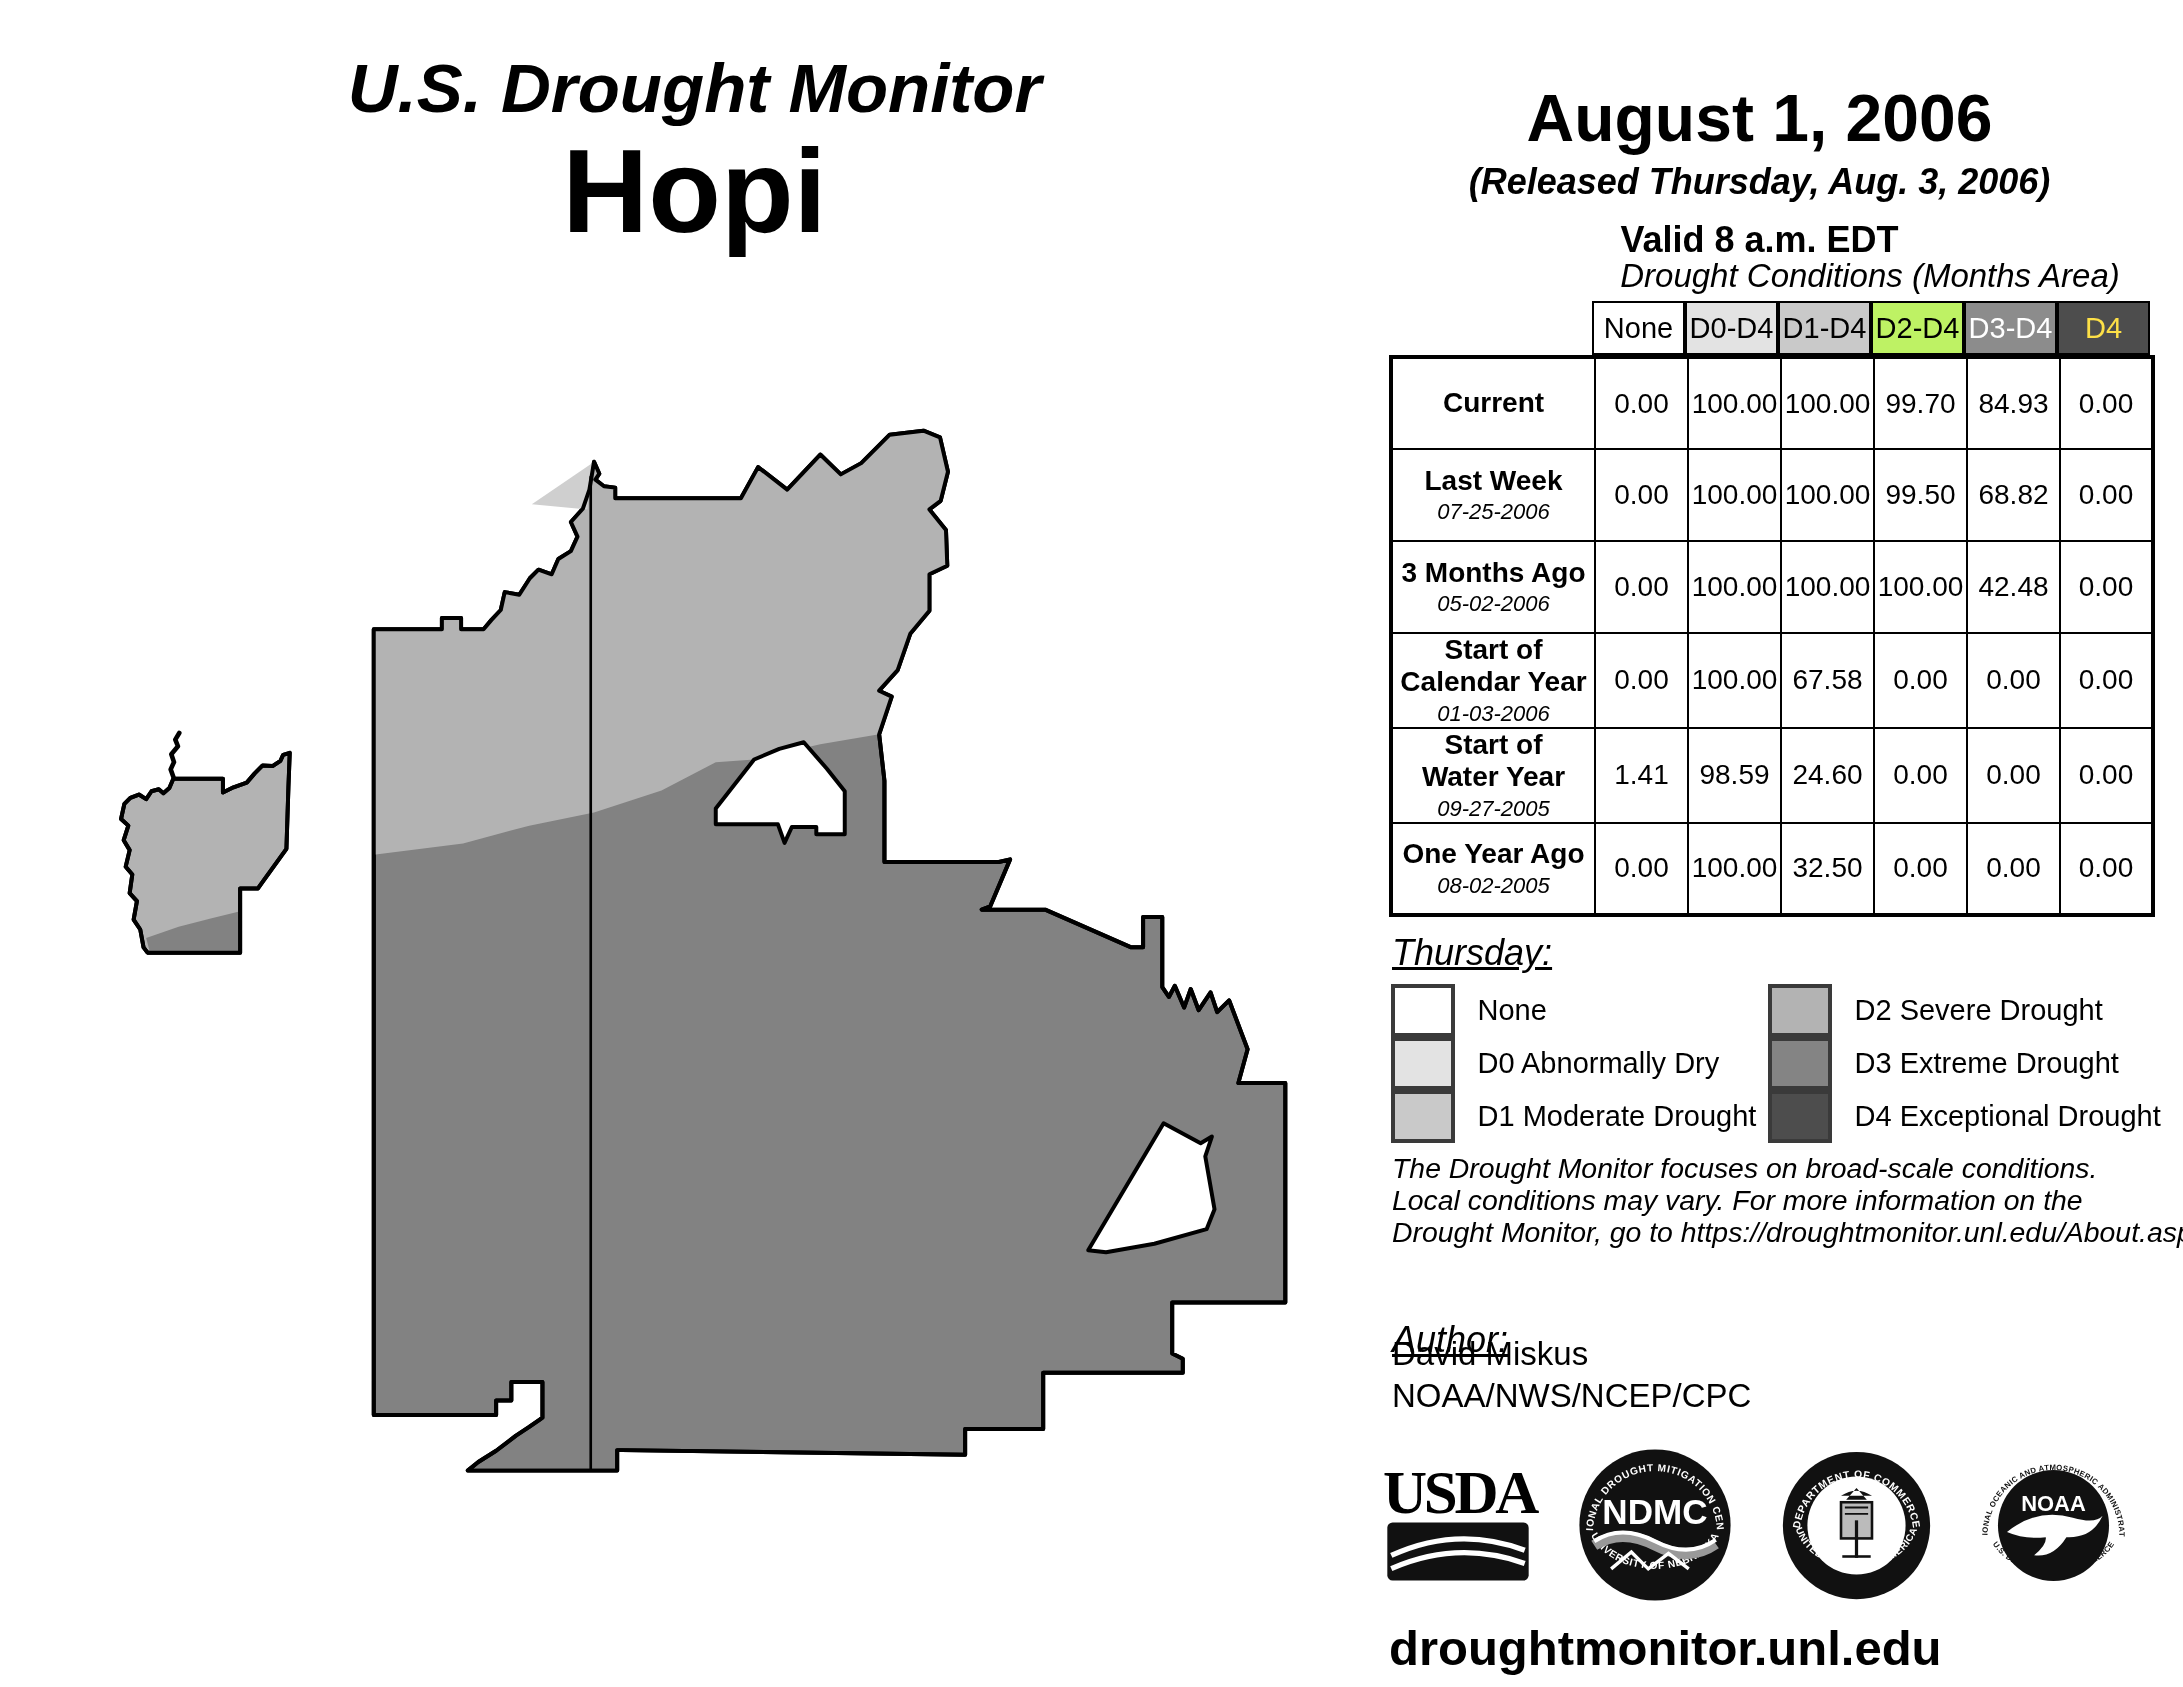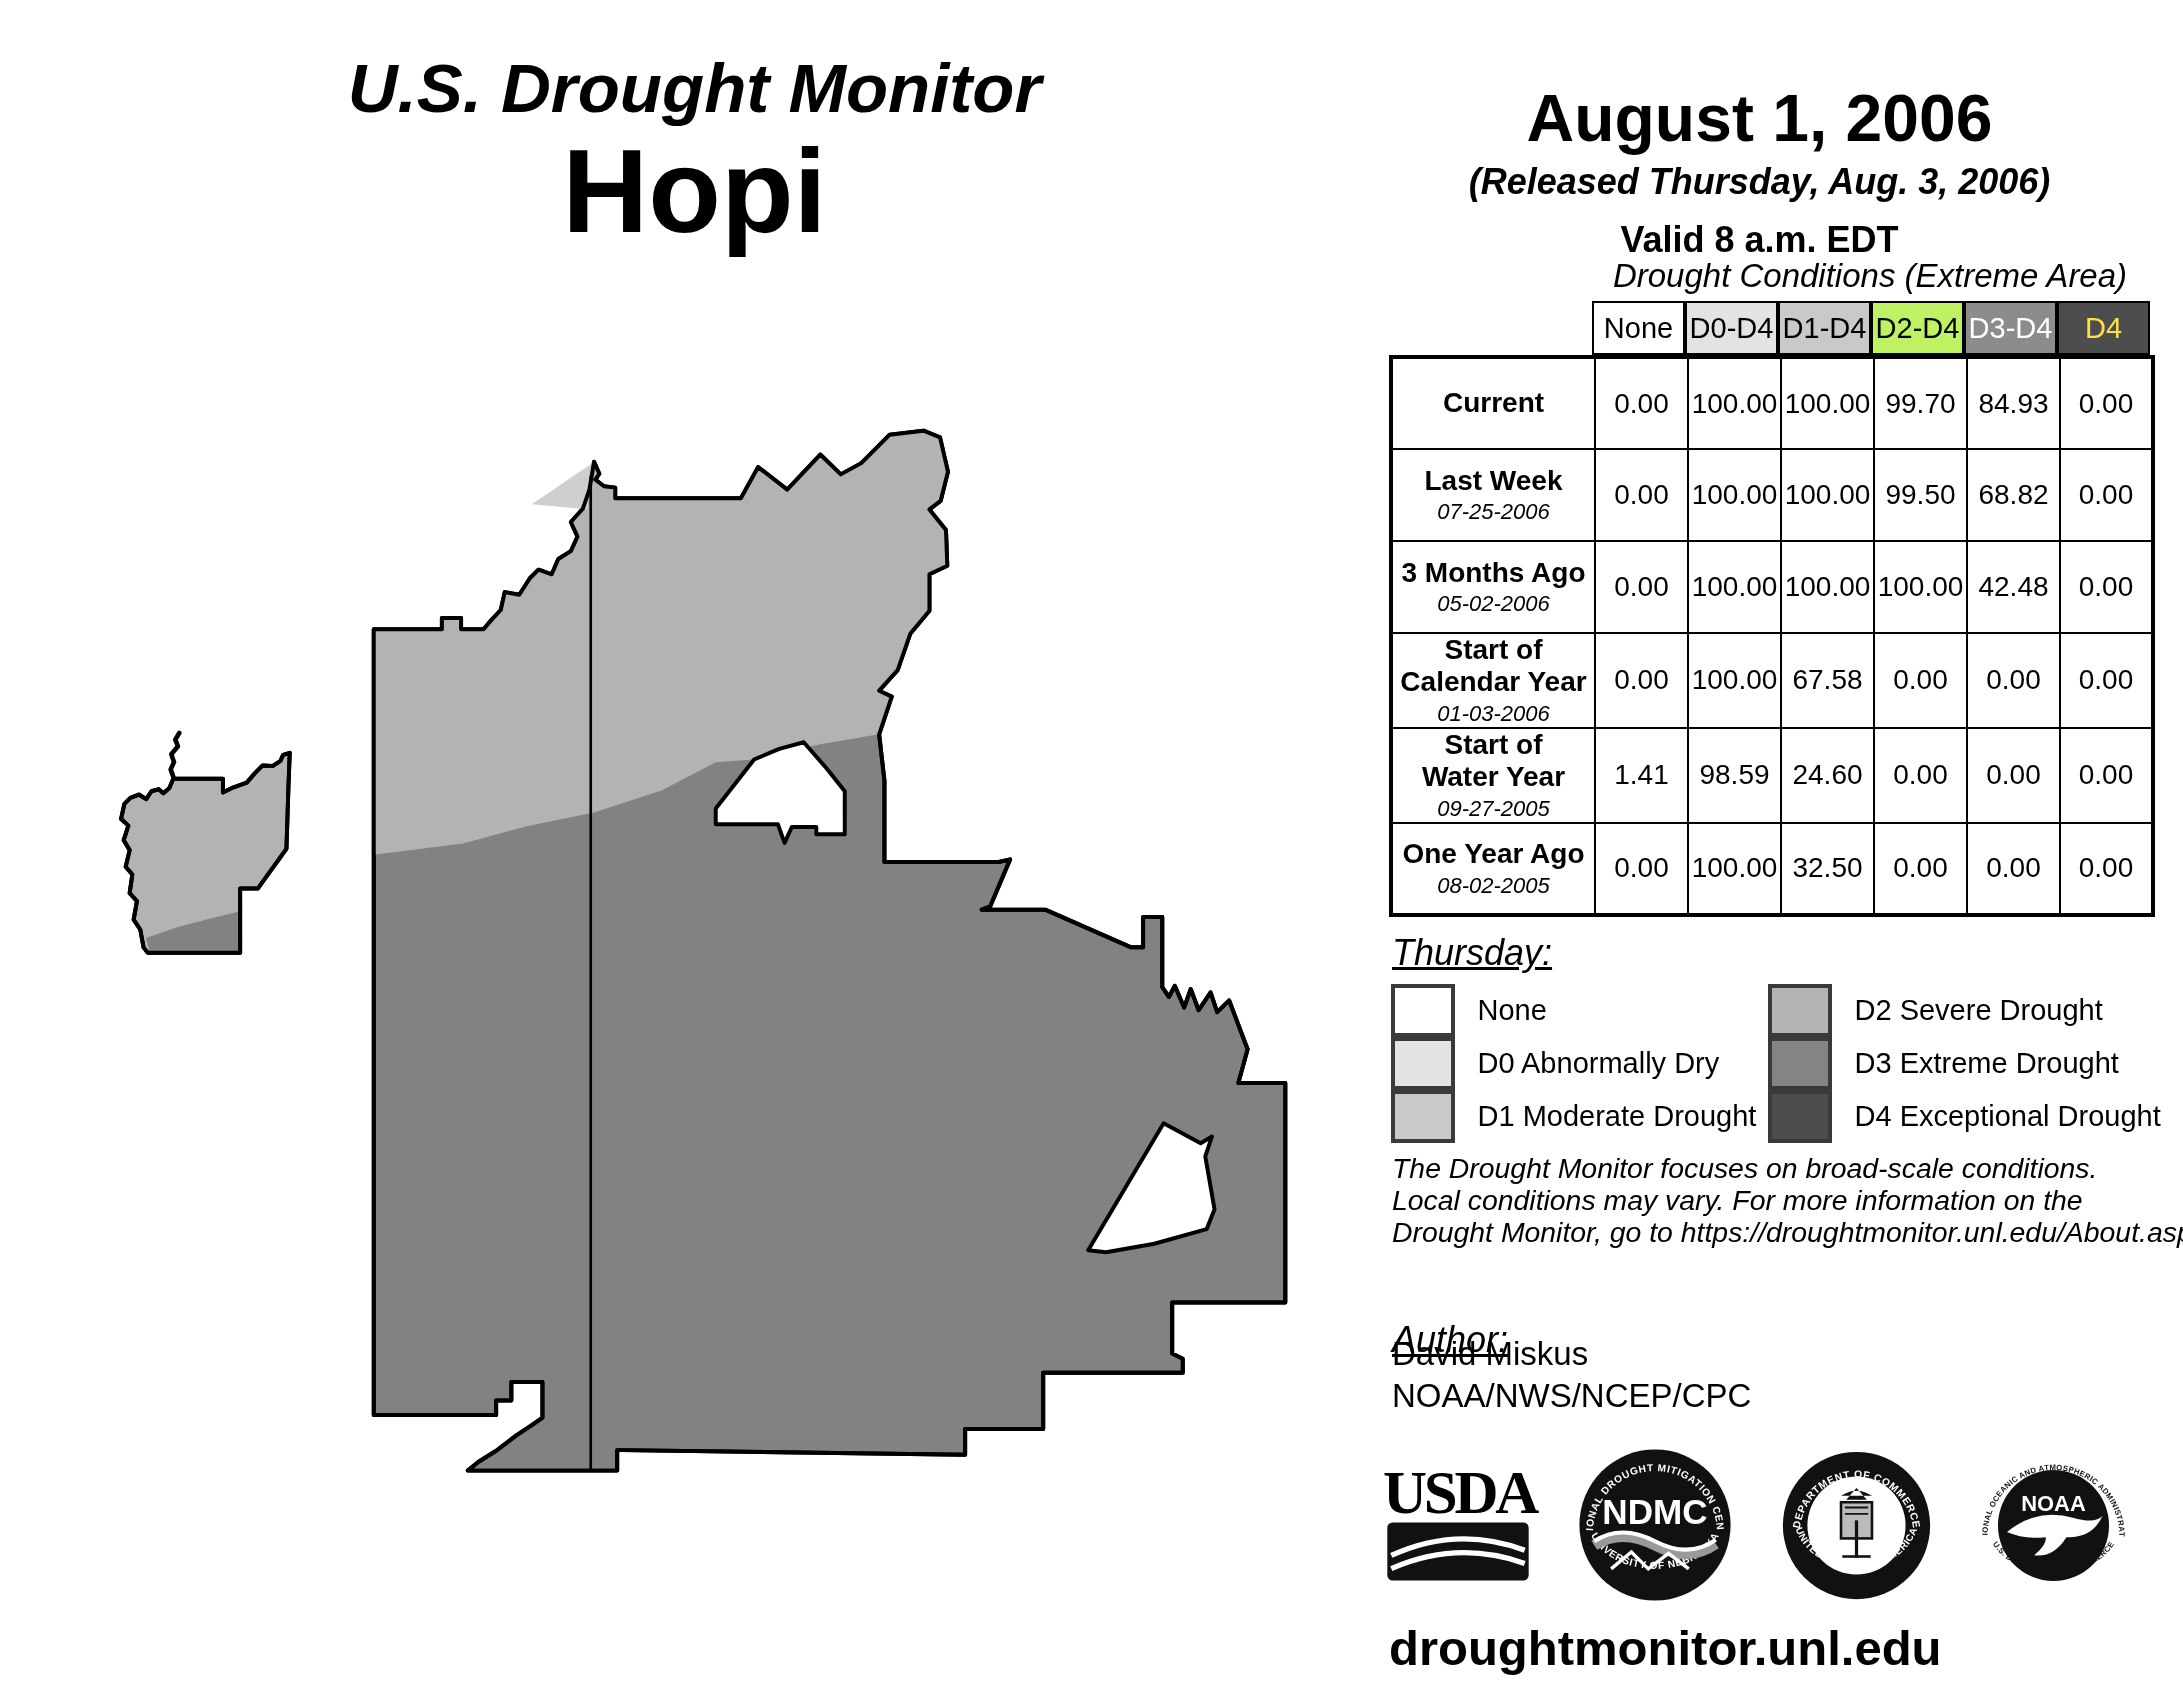--- a/index.html
+++ b/index.html
@@ -120,21 +120,21 @@
   <div class="title-main">U.S. Drought Monitor</div>
   <div class="title-area">Hopi</div>
 </div>
 
 <div class="abs date-block">
   <div class="date-main">August 1, 2006</div>
   <div class="date-released">(Released Thursday, Aug. 3, 2006)</div>
   <div class="date-valid">Valid 8 a.m. EDT</div>
 </div>
 
-<div class="abs tbl-title">Drought Conditions (Extreme Area)</div>
+<div class="abs tbl-title">Drought Conditions (Months Area)</div>
 
 <div class="abs hdr-row">
   <div class="hdr-cell" style="background-color: rgb(255, 255, 255); color: rgb(0, 0, 0);">None</div>
   <div class="hdr-cell" style="background-color: rgb(227, 227, 227); color: rgb(0, 0, 0);">D0-D4</div>
   <div class="hdr-cell" style="background-color: rgb(201, 201, 201); color: rgb(0, 0, 0);">D1-D4</div>
   <div class="hdr-cell" style="background-color: #bef264; color: rgb(0, 0, 0);">D2-D4</div>
   <div class="hdr-cell" style="background-color: rgb(140, 140, 140); color: rgb(255, 255, 255);">D3-D4</div>
   <div class="hdr-cell" style="background-color: rgb(77, 77, 77); color: #fde047;">D4</div>
 </div>
 

